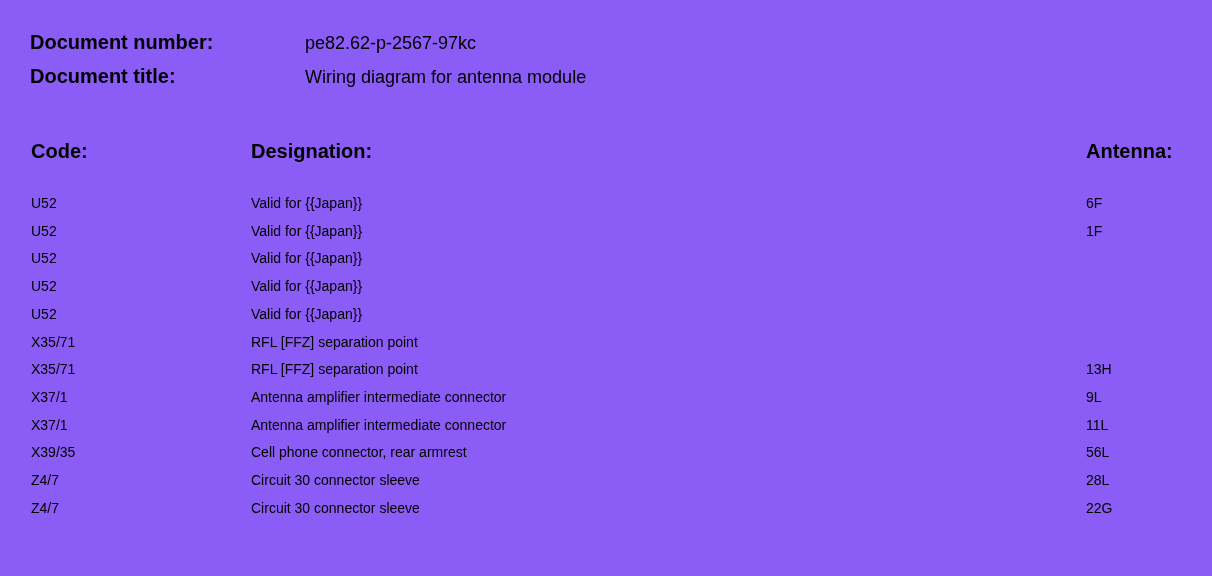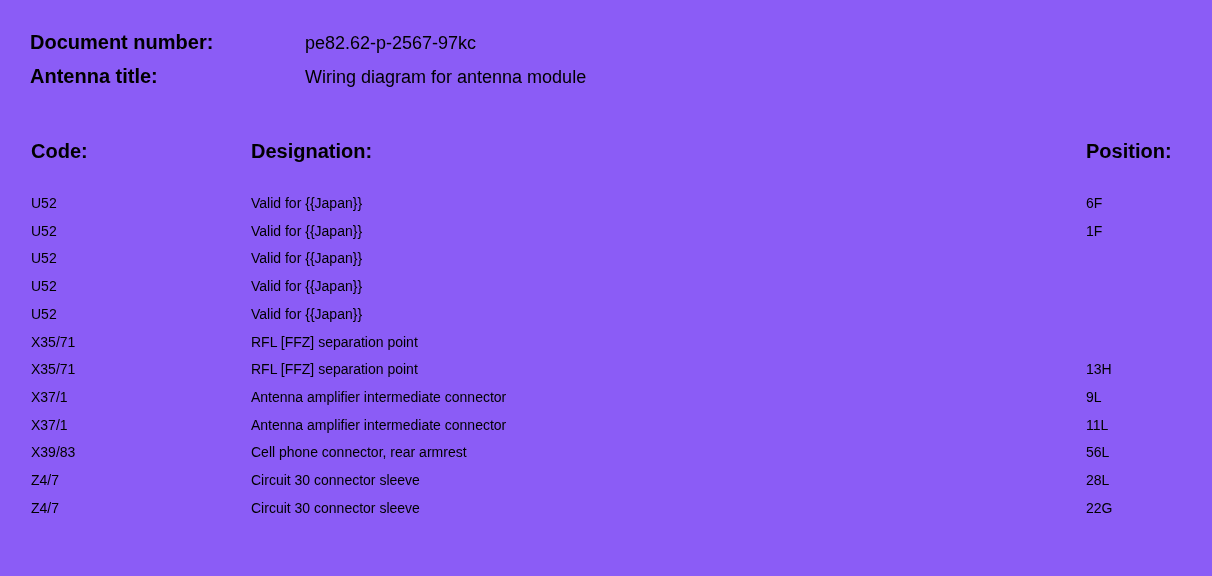--- a/index.html
+++ b/index.html
@@ -64,30 +64,30 @@
 <body>
 
 <div class="page">
 
   <div class="doc-info">
     <div class="doc-info-row">
       <span class="doc-label">Document number:</span>
       <span class="doc-value">pe82.62-p-2567-97kc</span>
     </div>
     <div class="doc-info-row">
-      <span class="doc-label">Antenna title:</span>
+      <span class="doc-label">Document title:</span>
       <span class="doc-value">Wiring diagram for antenna module</span>
     </div>
   </div>
 
   <div class="code-table">
     <div class="table-header-row">
       <span>Code:</span>
       <span>Designation:</span>
-      <span>Position:</span>
+      <span>Antenna:</span>
     </div>
     <div class="code-table-body">
   <div class="table-row">
     <span>U52</span>
     <span>Valid for {{Japan}}</span>
     <span>6F</span>
   </div>
 
   <div class="table-row">
     <span>U52</span>
@@ -131,21 +131,21 @@
     <span>9L</span>
   </div>
 
   <div class="table-row">
     <span>X37/1</span>
     <span>Antenna amplifier intermediate connector</span>
     <span>11L</span>
   </div>
 
   <div class="table-row">
-    <span>X39/83</span>
+    <span>X39/35</span>
     <span>Cell phone connector, rear armrest</span>
     <span>56L</span>
   </div>
 
   <div class="table-row">
     <span>Z4/7</span>
     <span>Circuit 30 connector sleeve</span>
     <span>28L</span>
   </div>
 

